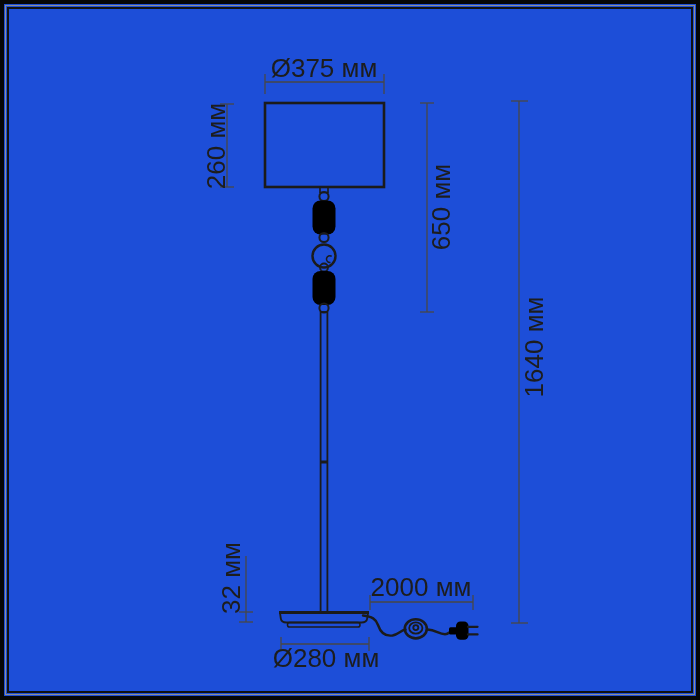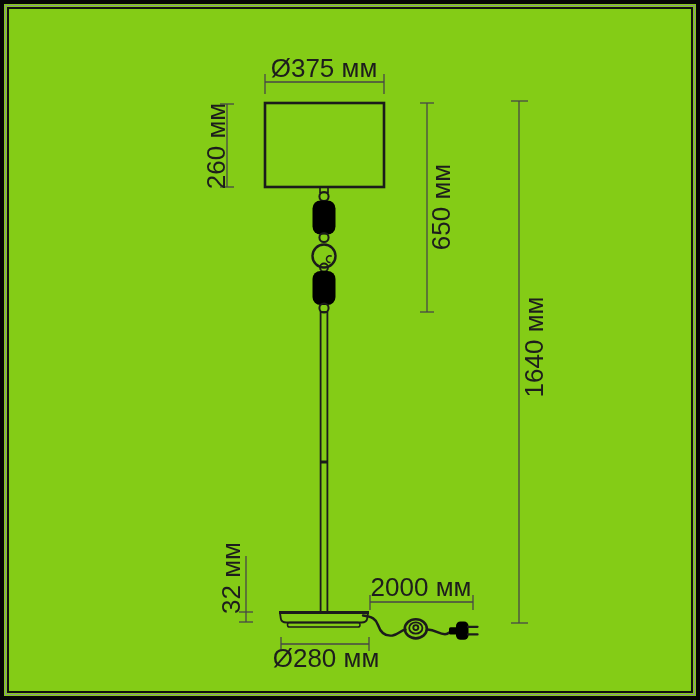--- a/index.html
+++ b/index.html
@@ -1,17 +1,17 @@
 <!DOCTYPE html>
 <html><head>
 <meta charset="utf-8">
 <style>
   html,body{margin:0;padding:0;width:700px;height:700px;background:#fff;
     font-family:"Liberation Sans",sans-serif;}
-  .canvas{position:relative;width:700px;height:700px;background:#84cc16;overflow:hidden;}
+  .canvas{position:relative;width:700px;height:700px;background:#1d4ed8;overflow:hidden;}
   .frame-outer{position:absolute;inset:0;border:4px solid #070707;pointer-events:none;}
   .frame-mid{position:absolute;inset:5px;border:1px solid #8f8f8f;pointer-events:none;}
   .frame-inner{position:absolute;inset:7px;border:2px solid #111;pointer-events:none;}
   svg{position:absolute;left:0;top:0;}
   .lamp-stroke{stroke:#1b1b1b;fill:none;}
   .dim{stroke:#474747;stroke-width:1.3;fill:none;}
   .dim-text{fill:#1d1d1d;font-size:26px;font-family:"Liberation Sans",sans-serif;
     letter-spacing:0px;}
 </style>
 </head>

